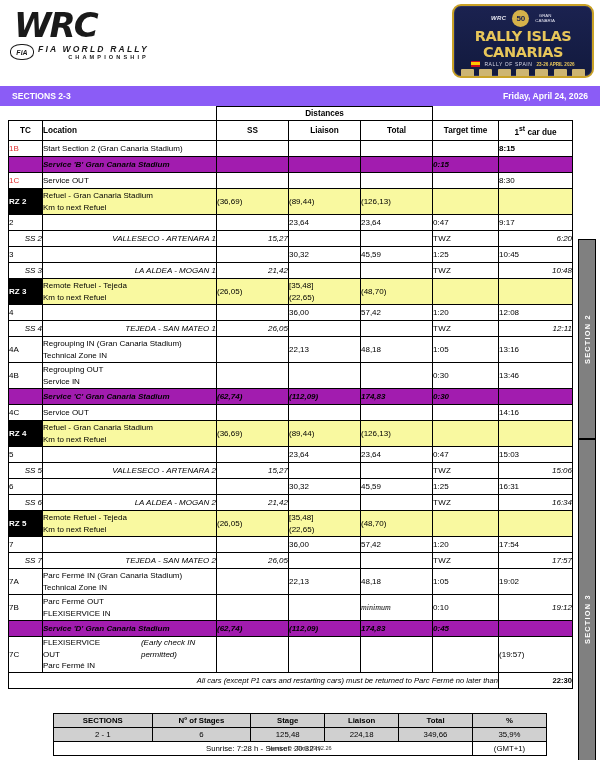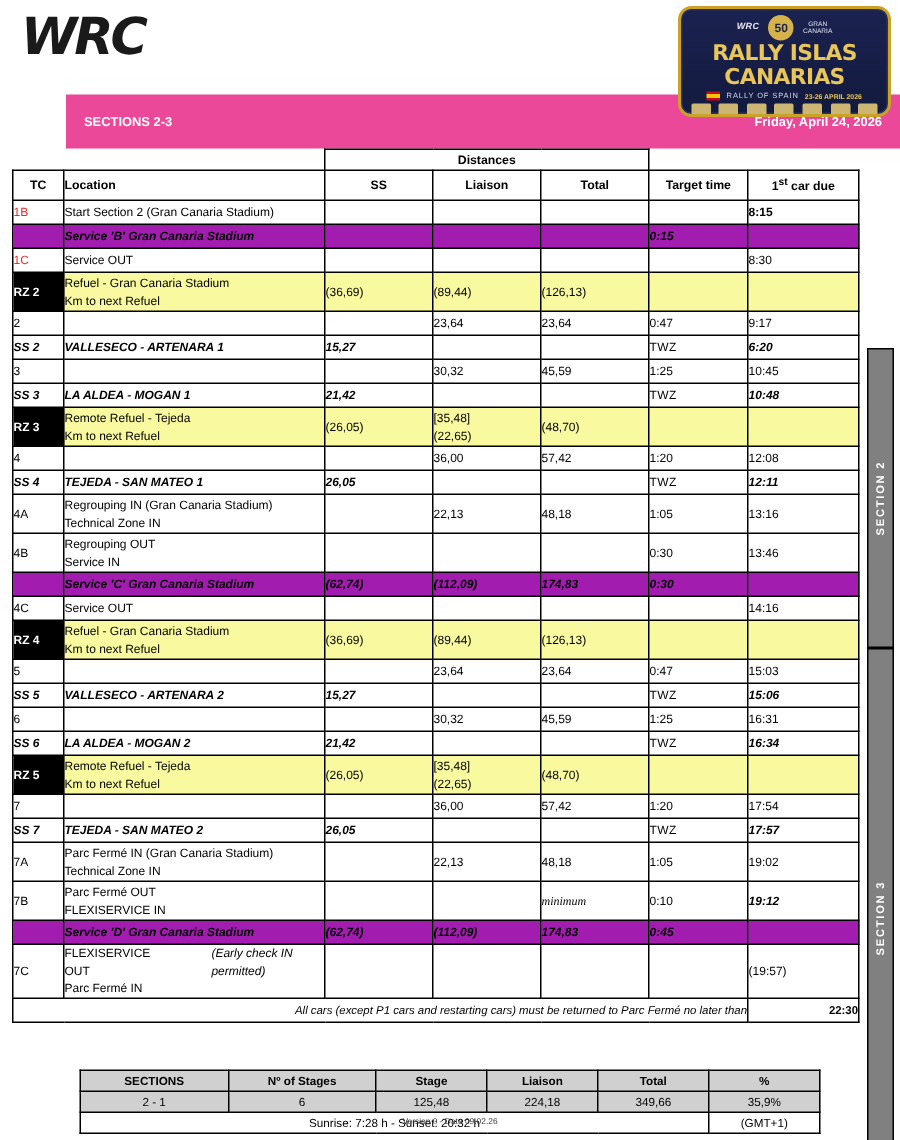--- a/index.html
+++ b/index.html
@@ -7,21 +7,21 @@
     width:600px;height:760px;
     background:#ffffff;
     font-family:"Liberation Sans", sans-serif;
     font-size:7.4px;
     color:#000;
     overflow:hidden;
   }
   .page{position:relative;width:600px;height:760px;}
 
   
-  .topbar{position:relative;height:63px;}
+  .topbar{position:relative;height:86px;}
   .wrc-logo{position:absolute;left:8px;top:8px;width:150px;height:66px;}
   .wrc-word{font-family:"DejaVu Sans", sans-serif;font-weight:bold;font-size:34px;letter-spacing:-2px;
     color:#1a1a1a;line-height:34px;padding-left:6px;font-style:italic;}
   .fia-row{display:flex;align-items:center;margin-top:2px;padding-left:2px;}
   .fia-badge{width:22px;height:14px;border-radius:11px/7px;border:1.6px solid #1a1a1a;
     display:flex;align-items:center;justify-content:center;font-size:7px;font-weight:bold;
     font-style:italic;color:#1a1a1a;background:#fff;}
   .fia-txt{margin-left:4px;}
   .fia-t1{font-size:8.5px;font-weight:bold;letter-spacing:2.2px;color:#1a1a1a;font-style:italic;}
   .fia-t2{font-size:5.6px;font-weight:bold;letter-spacing:3.1px;color:#1a1a1a;text-align:right;}
@@ -36,22 +36,22 @@
   .ev-gc{font-size:4.4px;color:#e0e0ee;line-height:5px;text-align:center;}
   .ev-title{font-family:"DejaVu Sans", sans-serif;font-size:14.5px;font-weight:bold;color:#e8c65a;
     text-align:center;letter-spacing:-0.4px;line-height:16px;}
   .ev-sub{display:flex;align-items:center;justify-content:center;gap:4px;margin-top:1px;}
   .ev-flag{width:9px;height:6px;background:linear-gradient(#c60b1e 0 25%,#ffc400 25% 75%,#c60b1e 75%);}
   .ev-sub-t{font-size:5px;color:#d8d8e8;letter-spacing:.6px;}
   .ev-date{font-size:4.6px;color:#e8c65a;font-weight:bold;}
   .ev-sponsors{display:flex;justify-content:space-around;align-items:center;margin-top:2px;padding:0 4px;}
   .sp{width:13px;height:11px;background:#cdb572;border-radius:1px;}
 
-  .blackbar{background:#ec4899;color:#fff;height:36px;display:flex;align-items:center;
-    justify-content:space-between;padding:0 12px;font-size:8.6px;font-weight:bold;margin-left:44px;}
+  .blackbar{background:#8b5cf6;color:#fff;height:20px;display:flex;align-items:center;
+    justify-content:space-between;padding:0 12px;font-size:8.6px;font-weight:bold;}
 
   
   .tblwrap{position:relative;padding:0 0 0 8px;}
   table.main{border-collapse:collapse;width:564px;table-layout:fixed;}
   table.main td,table.main th{border:0.8px solid #000;padding:0;}
   .c-tc{width:34px;text-align:center;}
   .c-loc{width:174px;}
   .c-ss{width:72px;text-align:center;}
   .c-li{width:72px;text-align:center;}
   .c-to{width:72px;text-align:center;}
@@ -61,21 +61,21 @@
   .hrow th{font-size:8.2px;font-weight:bold;height:19px;}
   .dist-h{font-size:8.2px;font-weight:bold;text-align:center;height:13px;}
   .nob{border:none !important;}
   .bx{border:0.8px solid #000 !important;}
 
   tr.r td{height:15px;font-size:8px;}
   tr.r2 td{height:25px;font-size:8px;}
   tr.rz td{height:25px;font-size:8px;}
   .loc{padding-left:5px;text-align:left;}
   .red{color:#e03030;font-weight:normal;}
-  .ital{font-style:italic;font-weight:bold;}
+  .ital{font-style:italic;font-weight:normal;text-align:right;}
   .b{font-weight:bold;}
   .svc{background:#a21caf;}
   .svc td{font-style:italic;font-weight:bold;}
   .yel{background:#f9f9a0;}
   .rz-tc{background:#000;color:#fff;font-weight:bold;font-size:8px;}
   .twz{font-size:6px;letter-spacing:.3px;}
   .two-line{line-height:11.5px;padding-top:1px;}
   .mini{font-style:italic;font-size:7px;font-family:Liberation Serif, serif;}
   .note-row td{height:15px;font-style:italic;font-size:7.6px;text-align:right;}
   .earlyc{font-style:italic;font-weight:normal;}
@@ -101,20 +101,27 @@
   .version{position:absolute;top:745px;width:600px;text-align:center;font-size:5.6px;color:#333;}
 </style>
 </head>
 <body>
 
 <div class="page">
 
   <div class="topbar">
     <div class="wrc-logo">
       <div class="wrc-word">WRC</div>
+      <div class="fia-row">
+        <div class="fia-badge">FiA</div>
+        <div class="fia-txt">
+          <div class="fia-t1">FIA WORLD RALLY</div>
+          <div class="fia-t2">CHAMPIONSHIP</div>
+        </div>
+      </div>
     </div>
 
     <div class="event-logo">
       <div class="ev-top">
         <div class="ev-wrc">WRC</div>
         <div class="ev-50">50</div>
         <div>
           <div class="ev-gc">GRAN</div>
           <div class="ev-gc">CANARIA</div>
         </div>

